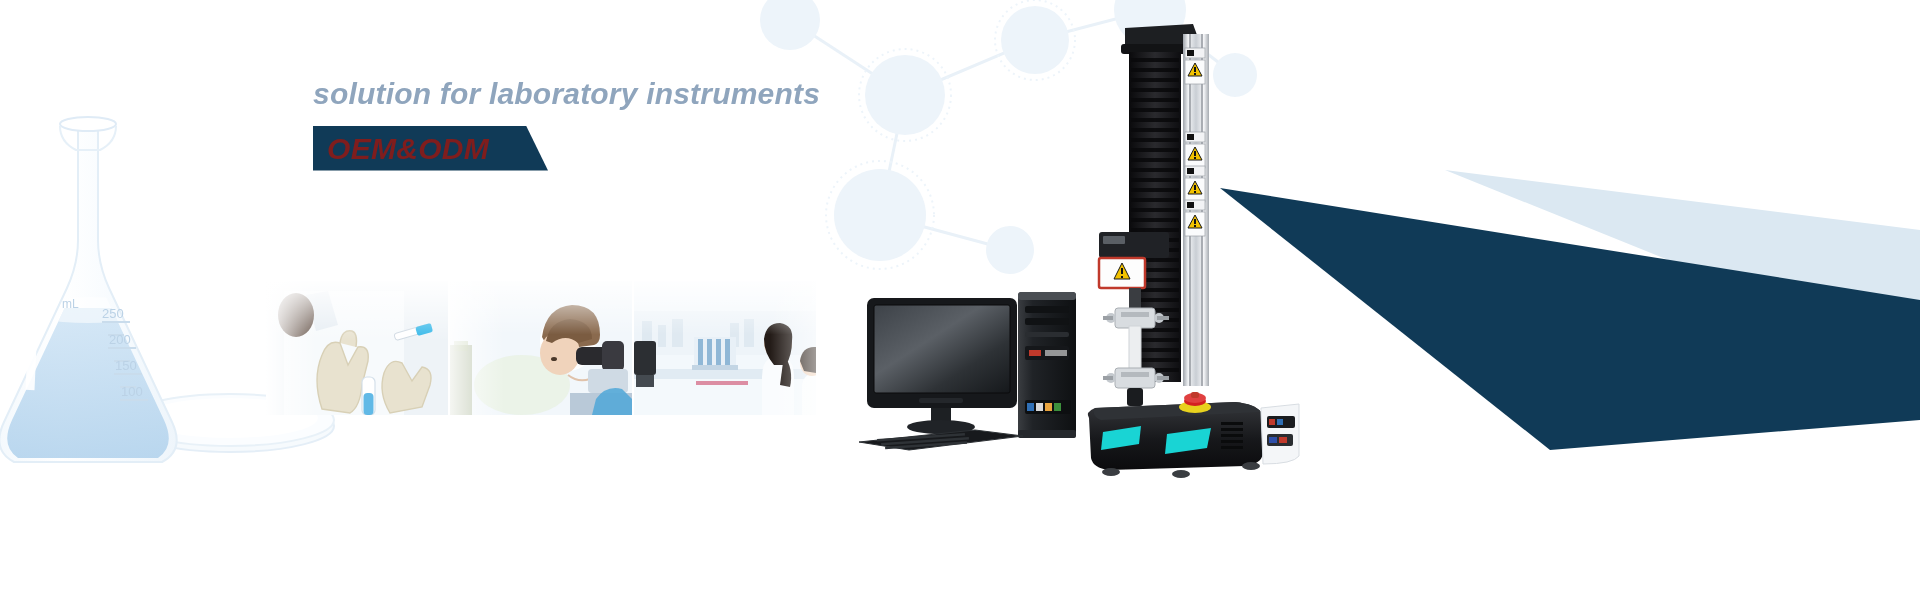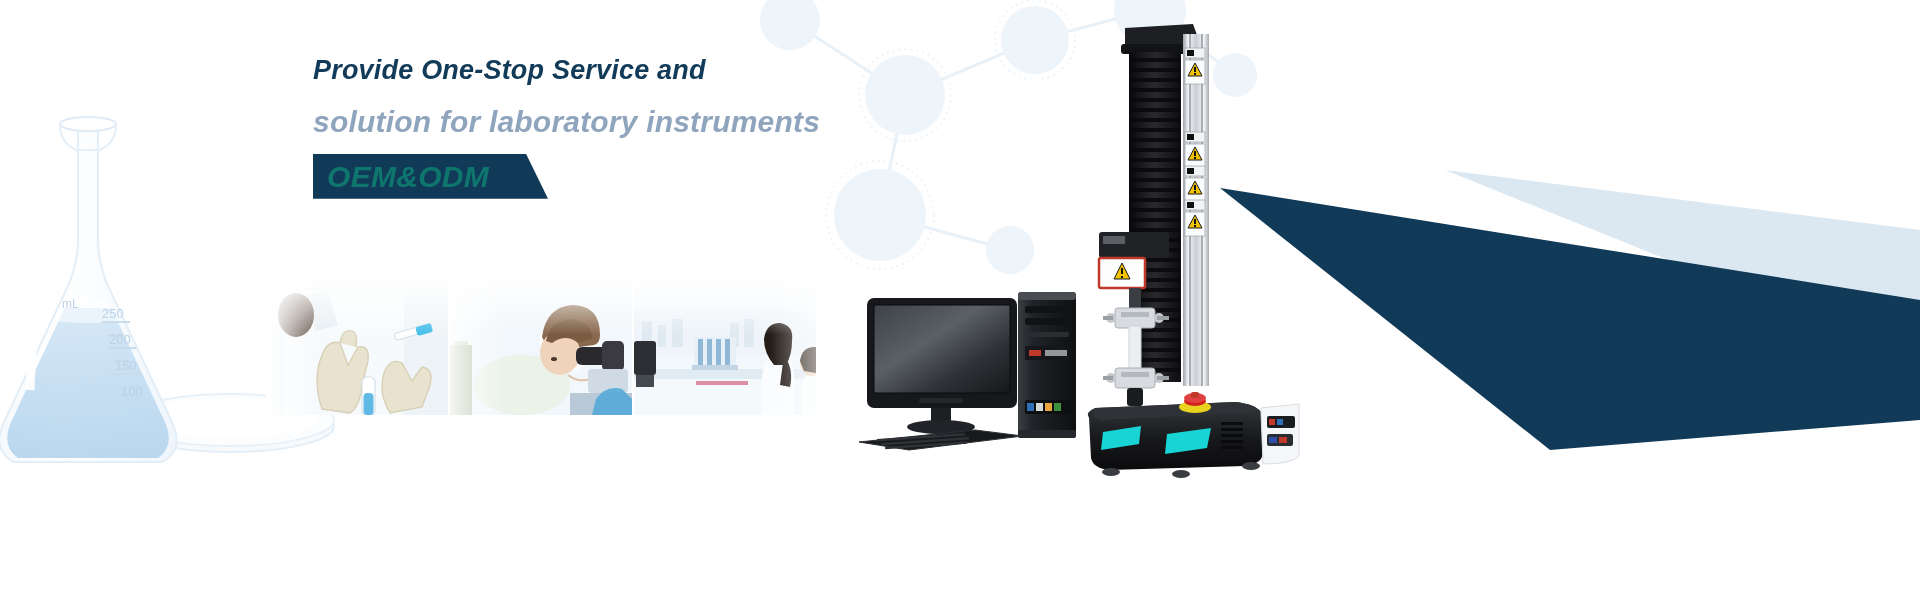--- a/index.html
+++ b/index.html
@@ -37,21 +37,21 @@
   .badge-wrap{margin-top:16px;position:relative;height:45px;width:240px;}
   .badge{
     position:absolute;left:0;top:0;height:45px;width:235px;
     background:#103A57;
     -webkit-clip-path:polygon(0 0, 213px 0, 235px 45px, 0 45px);
     clip-path:polygon(0 0, 213px 0, 235px 45px, 0 45px);
   }
   .badge-text{
     position:absolute;left:14px;top:5px;
     font-size:30px;font-weight:bold;font-style:italic;
-    color:#0f766e;letter-spacing:.3px;line-height:36px;
+    color:#7f1d1d;letter-spacing:.3px;line-height:36px;
     white-space:nowrap;
   }
 
   
   .photostrip{
     position:absolute;left:266px;top:281px;
     width:552px;height:134px;display:flex;gap:2px;
   }
   .photo{position:relative;width:182px;height:134px;overflow:hidden;}
   .photo svg{display:block;}
@@ -149,21 +149,20 @@
           <text x="131" y="306">100</text>
           <text x="72" y="218" font-size="12">mL</text>
         </g>
 
         <path d="M58 60 L58 160 L44 212 L40 300" stroke="#ffffff" stroke-width="9" fill="none" opacity=".9"></path>
       </g>
     </svg>
   </div>
 
   <div class="textblock">
-    <div class="line1">Provide One-Stop Service and</div>
     <div class="line2">solution for laboratory instruments</div>
     <div class="badge-wrap">
       <div class="badge"></div>
       <div class="badge-text">OEM&amp;ODM</div>
     </div>
   </div>
 
   <div class="photostrip">
 
     <div class="photo">

